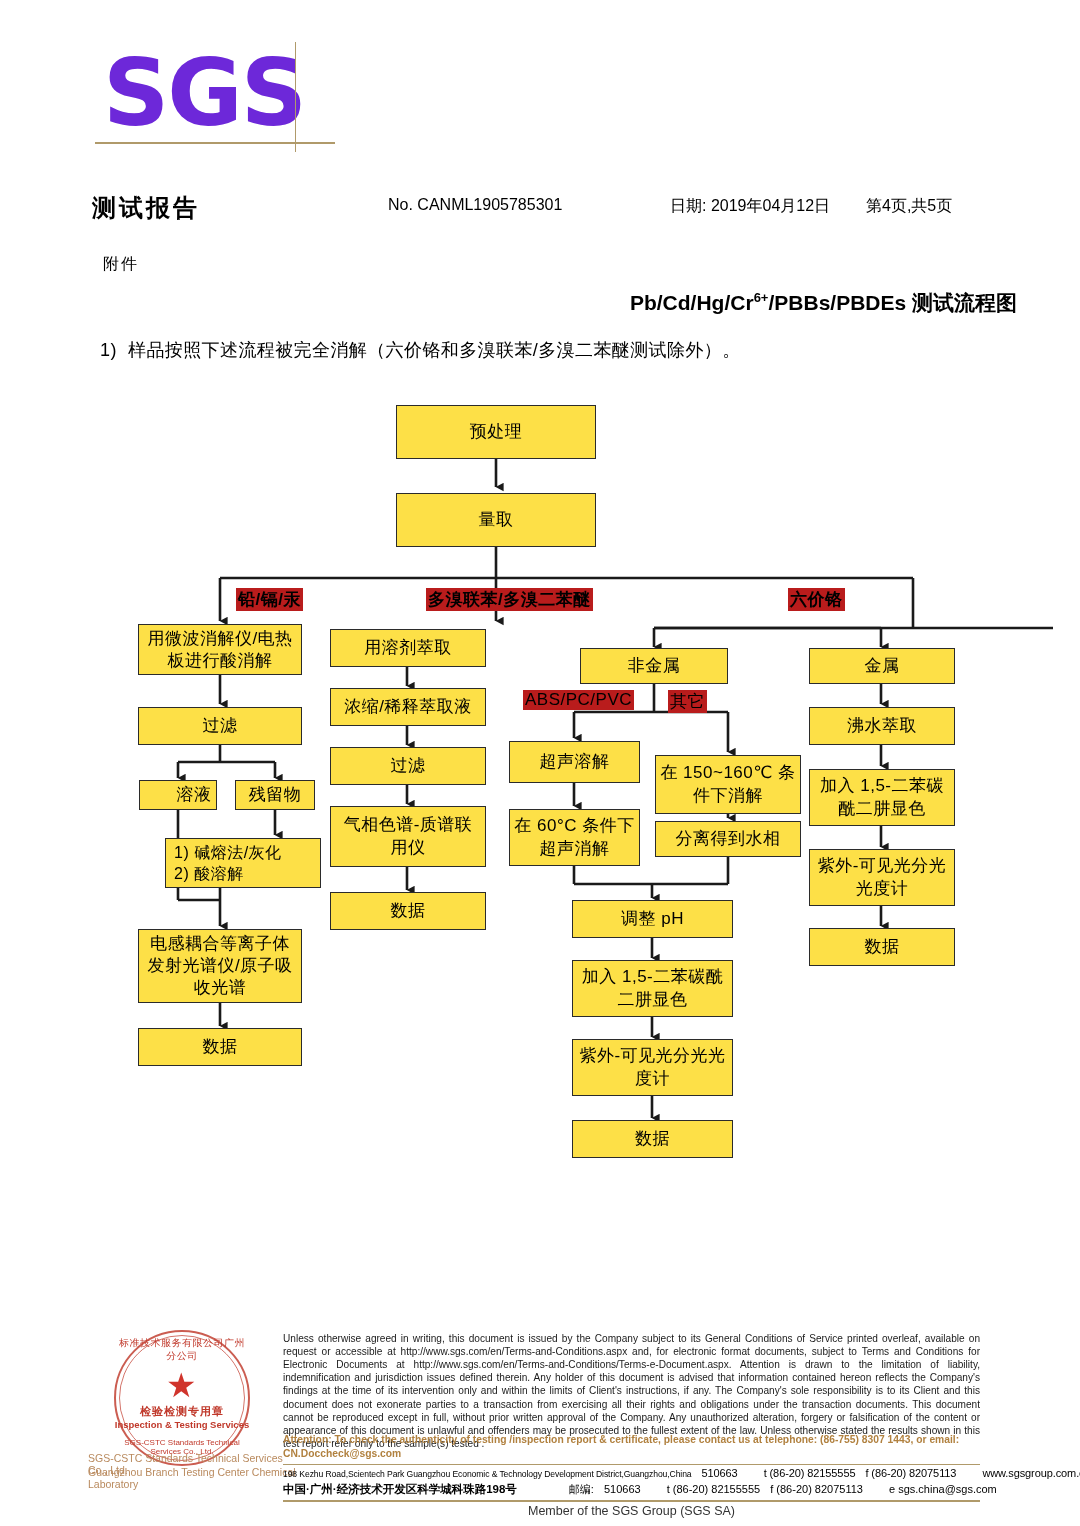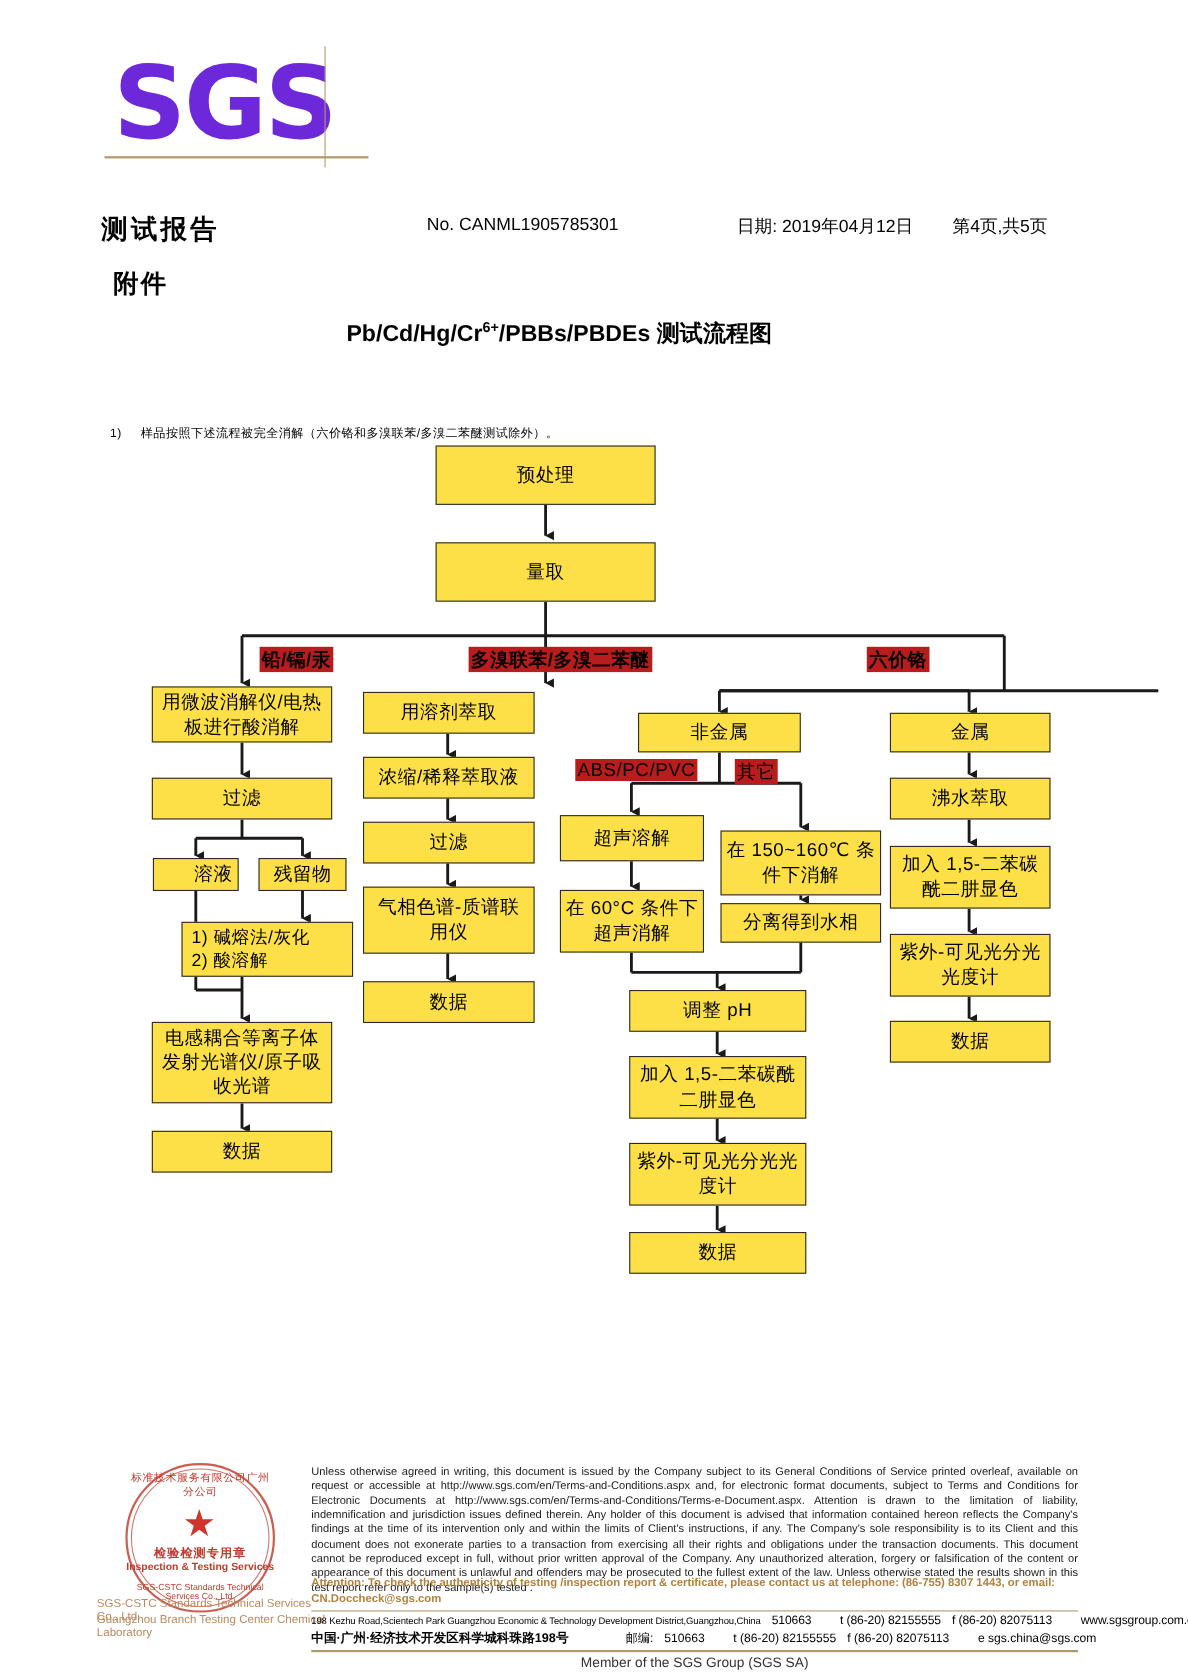--- a/index.html
+++ b/index.html
@@ -24,24 +24,24 @@
   #logo-vrule { position:absolute; left:192px; top:0px; width:1px; height:110px; background:#b09a6a; }
   #logo-hrule { position:absolute; left:-8px; top:100px; width:240px; height:2px; background:#b09a6a; }
 
   
   #title-row { position:absolute; left:0; top:192px; width:1080px; height:40px; }
   #report-title { position:absolute; left:92px; top:0; font-size:24px; font-weight:bold; letter-spacing:3px; }
   #report-no { position:absolute; left:388px; top:4px; font-size:16px; }
   #report-date { position:absolute; left:670px; top:4px; font-size:16px; }
   #report-page { position:absolute; left:866px; top:4px; font-size:16px; }
 
-  #attachment-label { position:absolute; left:103px; top:242px; font-size:23px; font-weight:bold; letter-spacing:2px; }
-  #flow-title { position:absolute; left:0; top:289px; width:1080px; text-align:center; padding-right:63px; font-size:21px; font-weight:bold; }
+  #attachment-label { position:absolute; left:103px; top:254px; font-size:16px; font-weight:normal; letter-spacing:2px; }
+  #flow-title { position:absolute; left:0; top:289px; width:1080px; text-align:right; padding-right:63px; font-size:21px; font-weight:bold; }
   #flow-title sup { font-size:13px; }
-  #note-1 { position:absolute; left:100px; top:338px; font-size:11px; letter-spacing:0.4px;margin-top:48px; }
+  #note-1 { position:absolute; left:100px; top:338px; font-size:18px; letter-spacing:0.4px; }
   #note-1 .num { display:inline-block; width:28px; }
 
   
   #flow { position:absolute; left:0; top:0; width:1080px; height:1200px; }
   #flow svg { position:absolute; left:0; top:0; }
 
   .node {
     position:absolute;
     border:1.6px solid #2b2b2b;
     background:#fde047;

